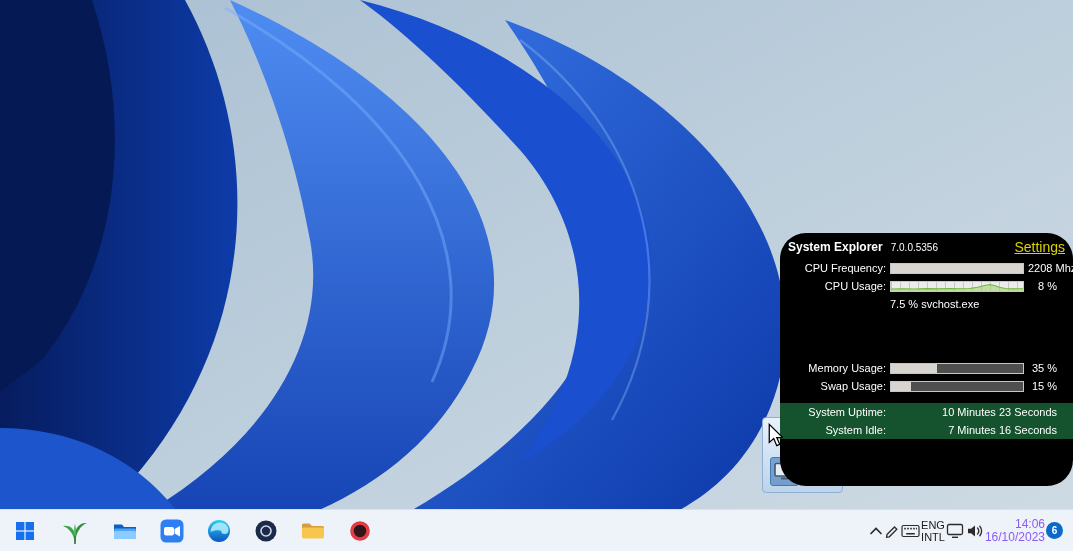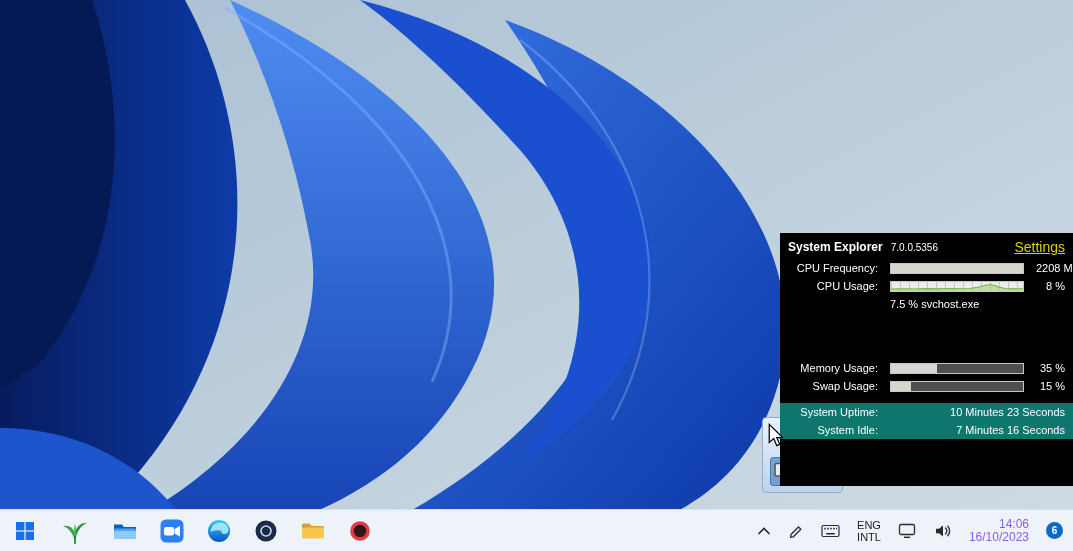--- a/index.html
+++ b/index.html
@@ -8,48 +8,48 @@
     font-family: "Liberation Sans", sans-serif;
     position: relative;
     background: #bccdda;
   }
   .wp { position:absolute; inset:0; z-index:0; }
 
   
   .panel {
     position:absolute; left:780px; top:233px; width:293px; height:253px;
     background:#000; color:#fff; z-index:5; font-size:11px;
-    padding:4px 0 0 0; white-space:nowrap;
+    padding:4px 0 0 0; white-space:nowrap;border-radius:26px;
   }
   .phead { display:flex; align-items:center; padding:2px 8px 4px 8px; }
   .ptitle { font-weight:bold; font-size:12px; }
   .pver { margin-left:8px; font-size:10px; }
   .psettings { margin-left:auto; color:#d9d400; text-decoration:underline; cursor:pointer; font-size:14px; }
   .prow {
     display:grid; grid-template-columns:90px 134px 1fr;
-    column-gap:12px; align-items:center; height:18px; padding:0 8px;
+    column-gap:4px; align-items:center; height:18px; padding:0 16px;
   }
   .lbl { text-align:right; }
   .val { text-align:right; }
   .span23 { grid-column:2/4; text-align:right; }
   .proc { grid-column:2/4; text-align:left; }
   .bar {
     height:11px; border:1px solid #c6c6c6; background:#4f4f4f;
     display:block; overflow:hidden;
   }
   .bar .fill { display:block; height:100%; background:#d8d5d0; }
   .graph {
     height:11px; border:1px solid #c6c6c6;
     background:#ececec repeating-linear-gradient(90deg,#c7c7c7 0 1px,transparent 1px 9px);
     display:block; overflow:hidden;
   }
   .graph svg { display:block; width:100%; height:100%; }
   .gap-large { height:46px; }
   .gap-small { height:8px; }
-  .hl { background:#0f766e; }
+  .hl { background:#14532d; }
 
   
   .flyout {
     position:absolute; left:762px; top:417px; width:81px; height:76px;
     background:linear-gradient(#e9f2fc,#bdd3ea);
     border:1px solid #8fb0d4; border-radius:4px; z-index:4;
     display:flex; align-items:flex-end; gap:7px; padding:5px 5px 6px 7px;
   }
   .fcell { width:29px; height:29px; display:flex; align-items:center; justify-content:center; border-radius:3px; }
   .fcell.sel { background:rgba(52,112,178,0.55); border:1px solid #3f7ab8; }
@@ -58,21 +58,21 @@
   .cursor { position:absolute; left:768px; top:423px; z-index:7; }
 
   
   .taskbar {
     position:absolute; left:0; bottom:0; width:1073px; height:42px;
     background:#eef2f9; border-top:1px solid #dbe1e9; z-index:8;
     display:flex; align-items:center;
   }
   .apps { display:flex; align-items:center; gap:17px; padding-left:10px; }
   .tbtn { display:flex; align-items:center; justify-content:center; width:30px; height:34px; border-radius:4px; cursor:pointer; }
-  .tray { margin-left:auto; display:flex; align-items:center; gap:17px; padding-right:10px; }
+  .tray { margin-left:auto; display:flex; align-items:center; gap:1px; padding-right:10px; }
   .ticon { display:flex; align-items:center; justify-content:center; cursor:pointer; }
   .lang { font-size:11px; line-height:12px; color:#1b1b1b; text-align:center; cursor:pointer; }
   .clock { font-size:12px; line-height:13px; color:#8b5cf6; text-align:right; cursor:pointer; }
   .badge {
     width:17px; height:17px; border-radius:50%; background:#0b69c7; color:#fff;
     font-size:10px; font-weight:bold; display:flex; align-items:center; justify-content:center;
     cursor:pointer;
   }
 </style>
 </head>

